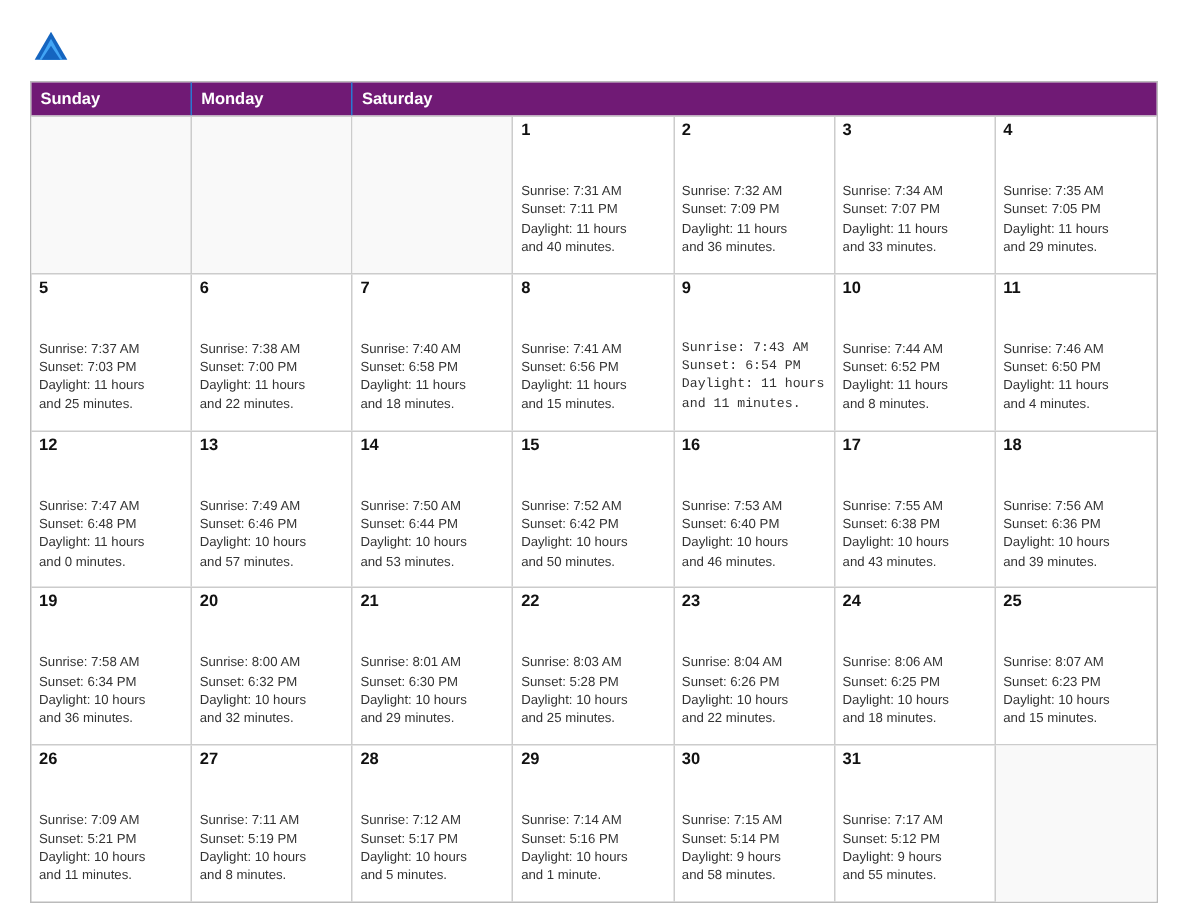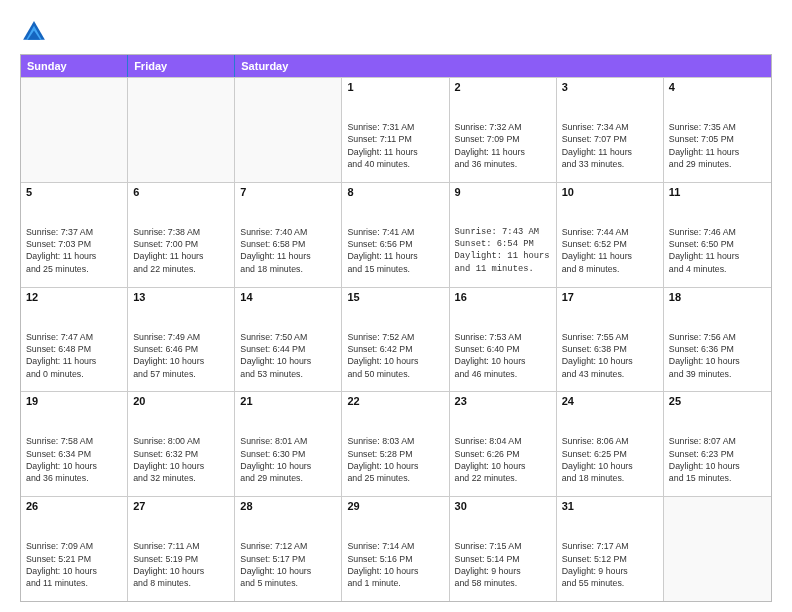--- a/index.html
+++ b/index.html
@@ -56,21 +56,21 @@
     }
     .calendar {
       flex: 1;
       display: flex;
       flex-direction: column;
       border: 1px solid #bbb;
     }
     .cal-header-row {
       display: grid;
       grid-template-columns: repeat(7, 1fr);
-      background: #8b5cf6;
+      background: #701a75;
     }
     .cal-header-cell {
       color: #fff;
       font-size: 11px;
       font-weight: bold;
       padding: 5px 6px;
       border-right: 1px solid #2979d0;
       text-align: left;
     }
     .cal-header-cell:last-child { border-right: none; }
@@ -128,21 +128,21 @@
     </div>
     <div class="title-block">
       <div class="calendar-title"></div>
       <div class="calendar-subtitle"></div>
     </div>
   </div>
 
   <div class="calendar">
     <div class="cal-header-row">
     <div class="cal-header-cell">Sunday</div>
-        <div class="cal-header-cell">Friday</div>
+        <div class="cal-header-cell">Monday</div>
         <div class="cal-header-cell">Saturday</div>
       </div>
     <div class="cal-body">
     <div class="cal-week">
           <div class="cal-cell empty"></div>
           <div class="cal-cell empty"></div>
           <div class="cal-cell empty"></div>
           <div class="cal-cell">
             <div class="day-number">1</div>
             <div class="day-detail" style="white-space: pre-line;">Sunrise: 7:31 AM

